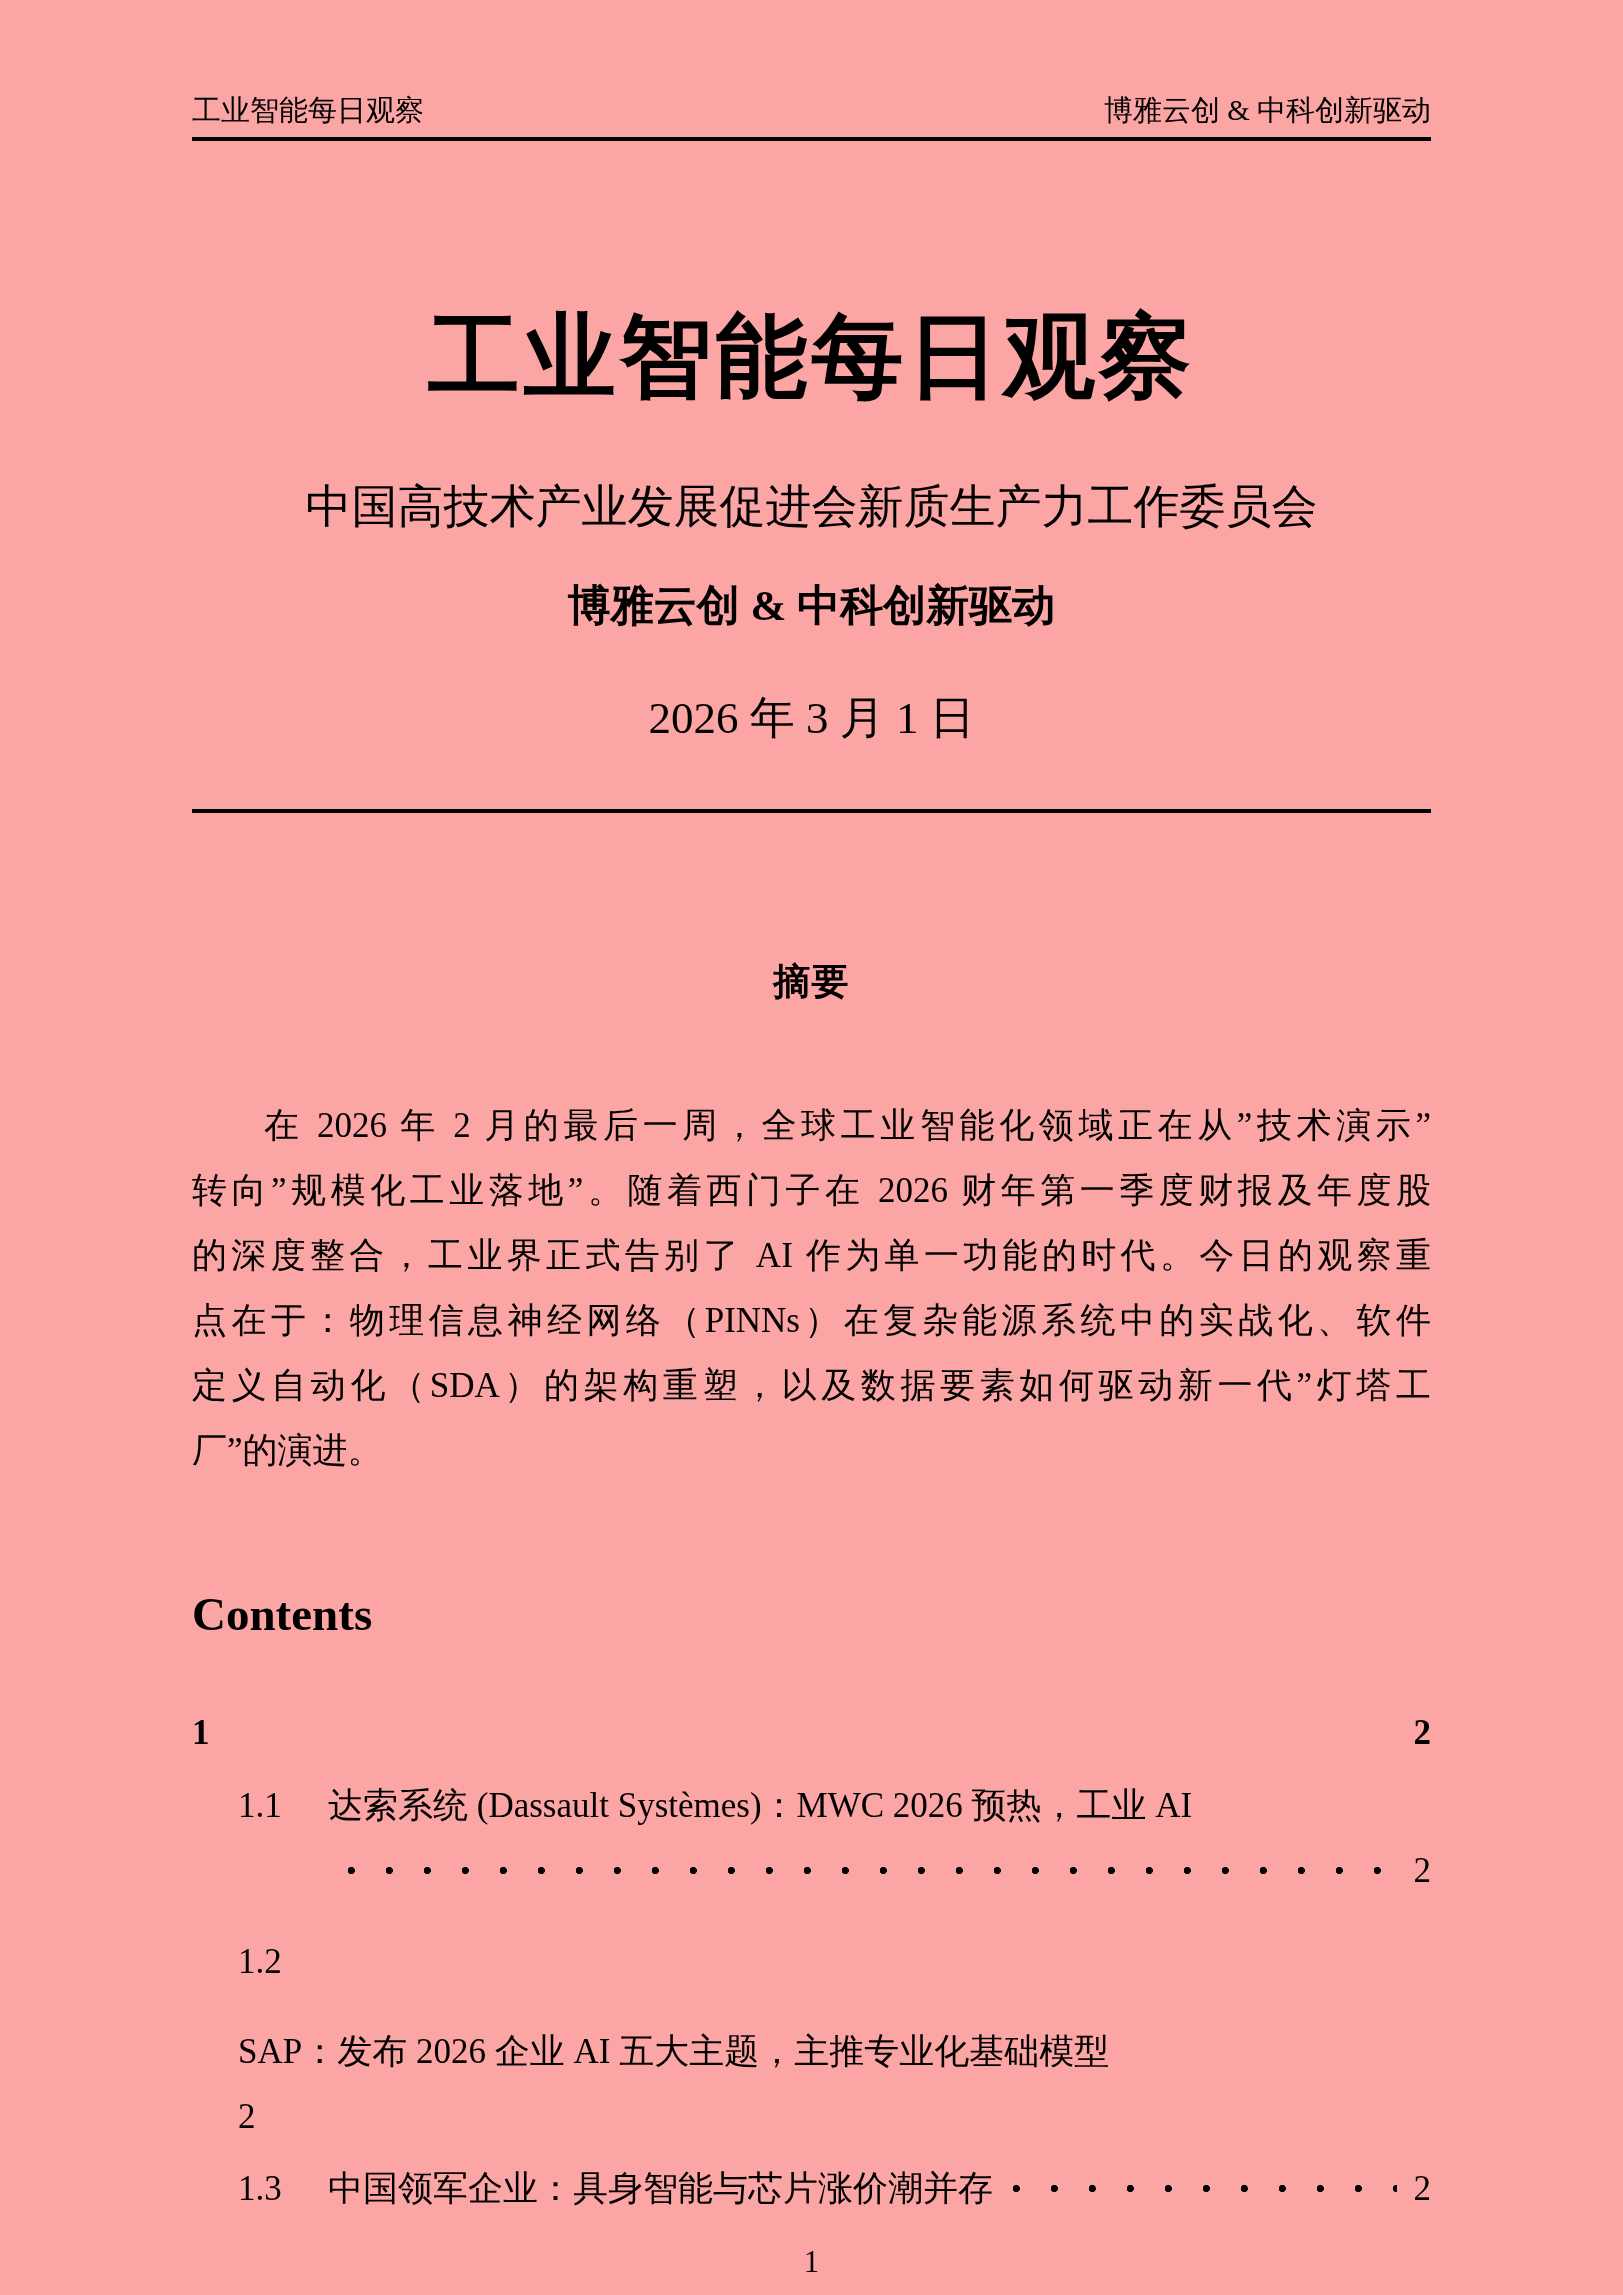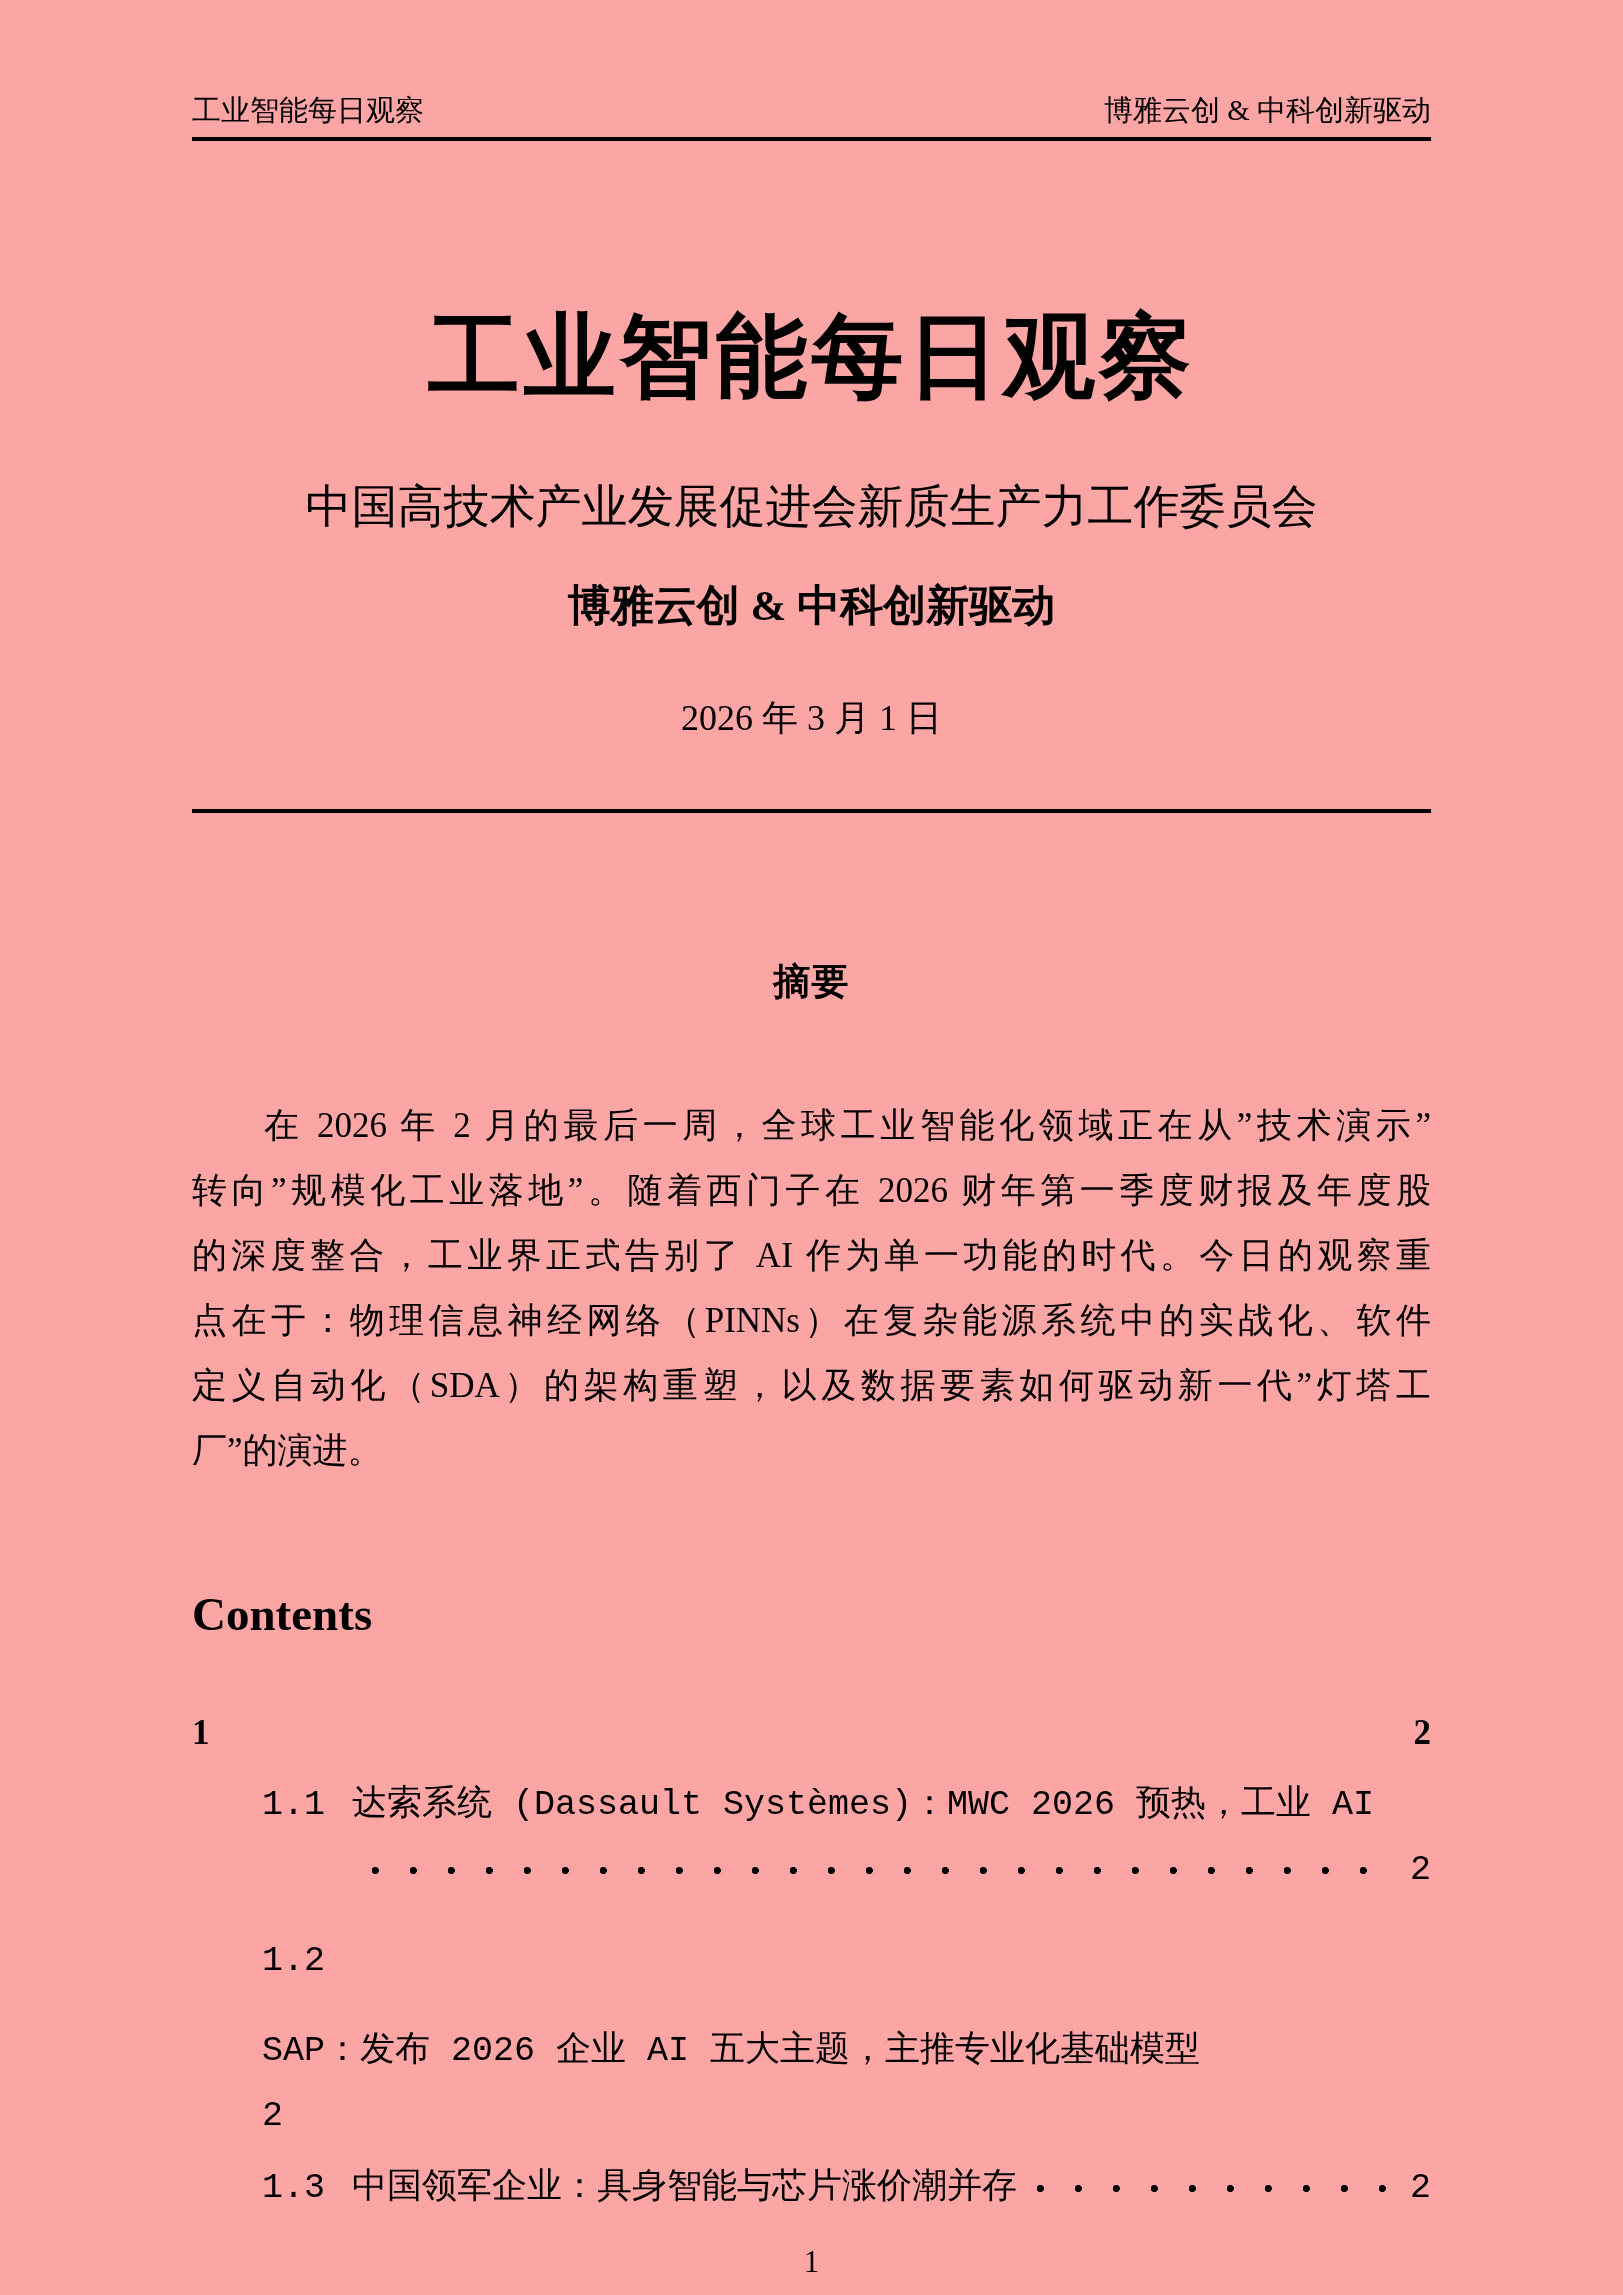--- a/index.html
+++ b/index.html
@@ -50,21 +50,21 @@
   .doc-authors {
     margin-top: 46px;
     text-align: center;
     font-size: 43px;
     line-height: 52px;
     font-weight: 700;
   }
   .doc-date {
     margin-top: 65px;
     text-align: center;
-    font-size: 36px;
+    font-size: 45px;
     line-height: 43px;
   }
   .mid-rule { margin-top: 69px; }
 
   
   .abstract-heading {
     margin-top: 148px;
     text-align: center;
     font-size: 37px;
     line-height: 42px;
@@ -92,21 +92,21 @@
     font-weight: 700;
   }
   .toc { margin-top: 58px; font-size: 35px; }
   .toc-row {
     display: flex;
     align-items: baseline;
     line-height: 65px;
   }
   .toc-row.bold { font-weight: 700; }
   .num1 { display: inline-block; width: 58px; flex: 0 0 58px; }
-  .lvl2 { margin-left: 70px; font-family: Liberation Mono, monospace; }
+  .lvl2 { margin-left: 46px; }
   .num2 { display: inline-block; width: 90px; flex: 0 0 90px; }
   .ttl { white-space: nowrap; }
   .fill { flex: 1 1 auto; }
   .leader {
     flex: 1 1 auto;
     align-self: stretch;
     margin: 0 17px 0 19.6px;
     background-image: radial-gradient(circle at 3.3px 50%, #000 3.3px, transparent 3.9px);
     background-size: 38px 65px;
     background-repeat: repeat-x;

